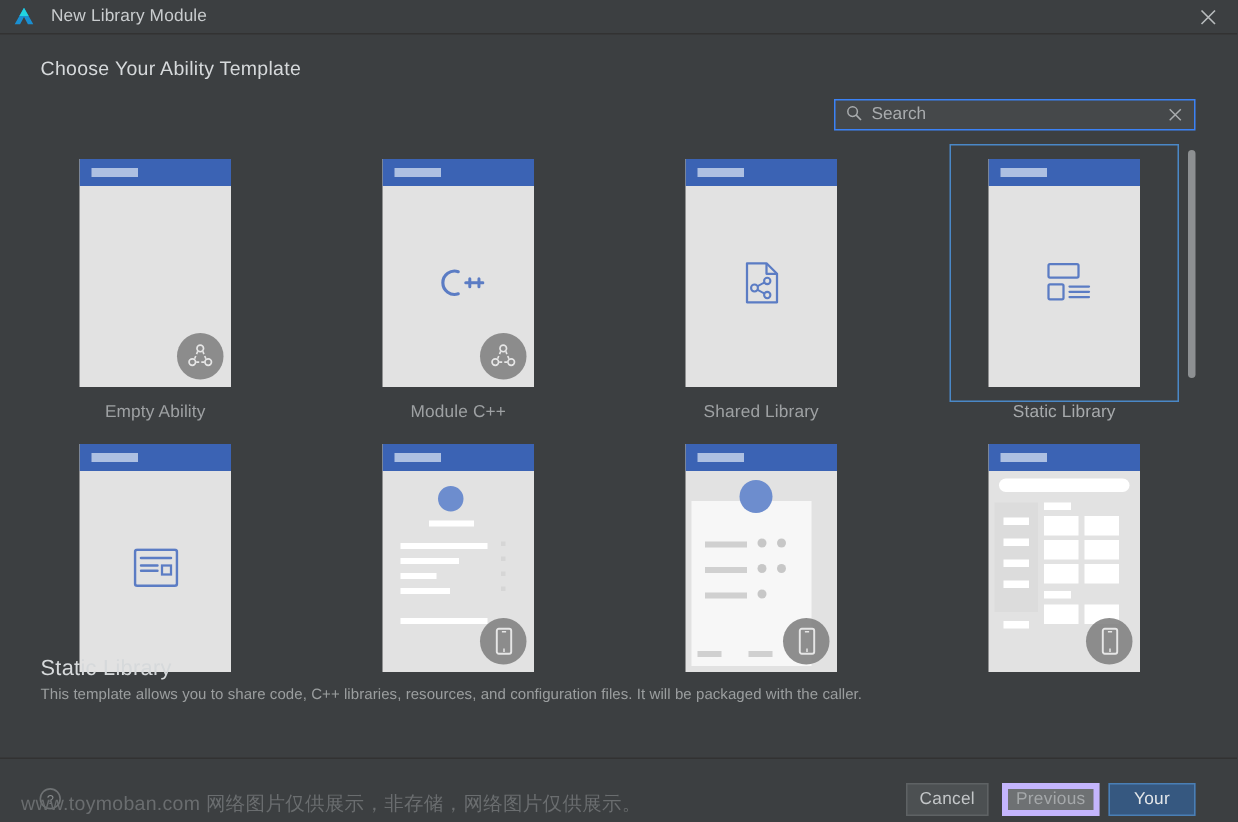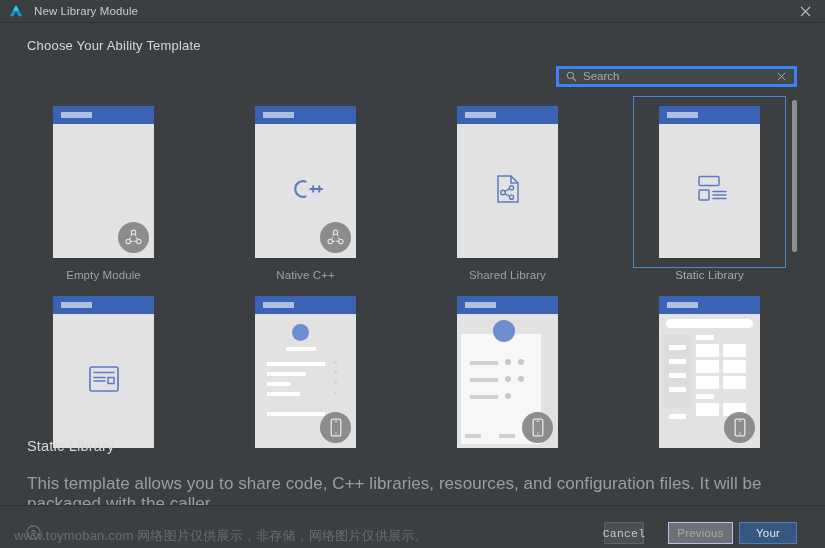--- a/index.html
+++ b/index.html
@@ -74,21 +74,21 @@
   }
 
   
   .search-box {
     position: absolute;
     left: 556px;
     top: 66px;
     width: 241px;
     height: 21px;
     background: #45484a;
-    border: 3px solid #3b82f6;
+    border: 1px solid #3b82f6;
     box-sizing: border-box;
     display: flex;
     align-items: center;
     padding: 0 6px 0 7px;
   }
   .search-icon { flex: 0 0 auto; display:block; }
   .search-input {
     flex: 1 1 auto;
     background: transparent;
     border: none;
@@ -231,22 +231,22 @@
     left: 27px;
     top: 438px;
     width: 770px;
   }
   .desc-title {
     font-size: 14.5px;
     color: #d6d9db;
     letter-spacing: .2px;
   }
   .desc-text {
-    margin-top: 20px;
-    font-size: 17px;
+    margin-top: 4px;
+    font-size: 10px;
     color: #9b9e9f;
     letter-spacing: .05px;
   }
 
   
   .footer {
     position: absolute;
     left: 0;
     top: 505px;
     width: 825px;
@@ -270,31 +270,30 @@
     font-family: "Liberation Sans", sans-serif;
     font-size: 11.5px;
     display: flex;
     align-items: center;
     justify-content: center;
     cursor: default;
     letter-spacing: .2px;
   }
   .btn-cancel {
     left: 604px;
-    width: 40px;
+    width: 55px;
     background: #4c5052;
     border: 1px solid #5e6264;
     color: #c3c6c8;
-    font-family: Liberation Mono, monospace;
   }
   .btn-previous {
     left: 668px;
     width: 65px;
     background: #6e7173;
-    border: 1px solid #c4b5fd;
+    border: 4px solid #c4b5fd;
     color: #a5a8aa;
   }
   .btn-next {
     left: 739px;
     width: 58px;
     background: #365880;
     border: 1px solid #4a7fb5;
     color: #e4e7e9;
   }
 
@@ -362,21 +361,21 @@
                 <circle cx="9.5" cy="4.3" r="2.2" fill="none" stroke="#e6e6e6" stroke-width="1.1"></circle>
                 <circle cx="4.2" cy="13.4" r="2.2" fill="none" stroke="#e6e6e6" stroke-width="1.1"></circle>
                 <circle cx="14.8" cy="13.4" r="2.2" fill="none" stroke="#e6e6e6" stroke-width="1.1"></circle>
                 <path d="M7.8 6.2 L5.7 11.3" stroke="#e6e6e6" stroke-width="1.1" stroke-dasharray="2,1.4"></path>
                 <path d="M11.2 6.2 L13.3 11.3" stroke="#e6e6e6" stroke-width="1.1" stroke-dasharray="2,1.4"></path>
                 <path d="M6.8 13.4 L12.2 13.4" stroke="#e6e6e6" stroke-width="1.1" stroke-dasharray="2,1.4"></path>
               </svg>
             </div>
           </div>
         </div>
-        <div class="tile-label">Empty Module</div>
+        <div class="tile-label">Empty Ability</div>
       </div>
 
       <div class="tile" style="left:202px; top:0px;">
         <div class="tile-frame">
           <div class="tile-card">
             <div class="tile-header">
               <div class="pill"></div>
             </div>
             <div class="tile-body">
               <span class="center-icon">
@@ -392,21 +391,21 @@
                 <circle cx="9.5" cy="4.3" r="2.2" fill="none" stroke="#e6e6e6" stroke-width="1.1"></circle>
                 <circle cx="4.2" cy="13.4" r="2.2" fill="none" stroke="#e6e6e6" stroke-width="1.1"></circle>
                 <circle cx="14.8" cy="13.4" r="2.2" fill="none" stroke="#e6e6e6" stroke-width="1.1"></circle>
                 <path d="M7.8 6.2 L5.7 11.3" stroke="#e6e6e6" stroke-width="1.1" stroke-dasharray="2,1.4"></path>
                 <path d="M11.2 6.2 L13.3 11.3" stroke="#e6e6e6" stroke-width="1.1" stroke-dasharray="2,1.4"></path>
                 <path d="M6.8 13.4 L12.2 13.4" stroke="#e6e6e6" stroke-width="1.1" stroke-dasharray="2,1.4"></path>
               </svg>
             </div>
           </div>
         </div>
-        <div class="tile-label">Native C++</div>
+        <div class="tile-label">Module C++</div>
       </div>
 
       <div class="tile" style="left:404px; top:0px;">
         <div class="tile-frame">
           <div class="tile-card">
             <div class="tile-header">
               <div class="pill"></div>
             </div>
             <div class="tile-body">
               <span class="center-icon">

